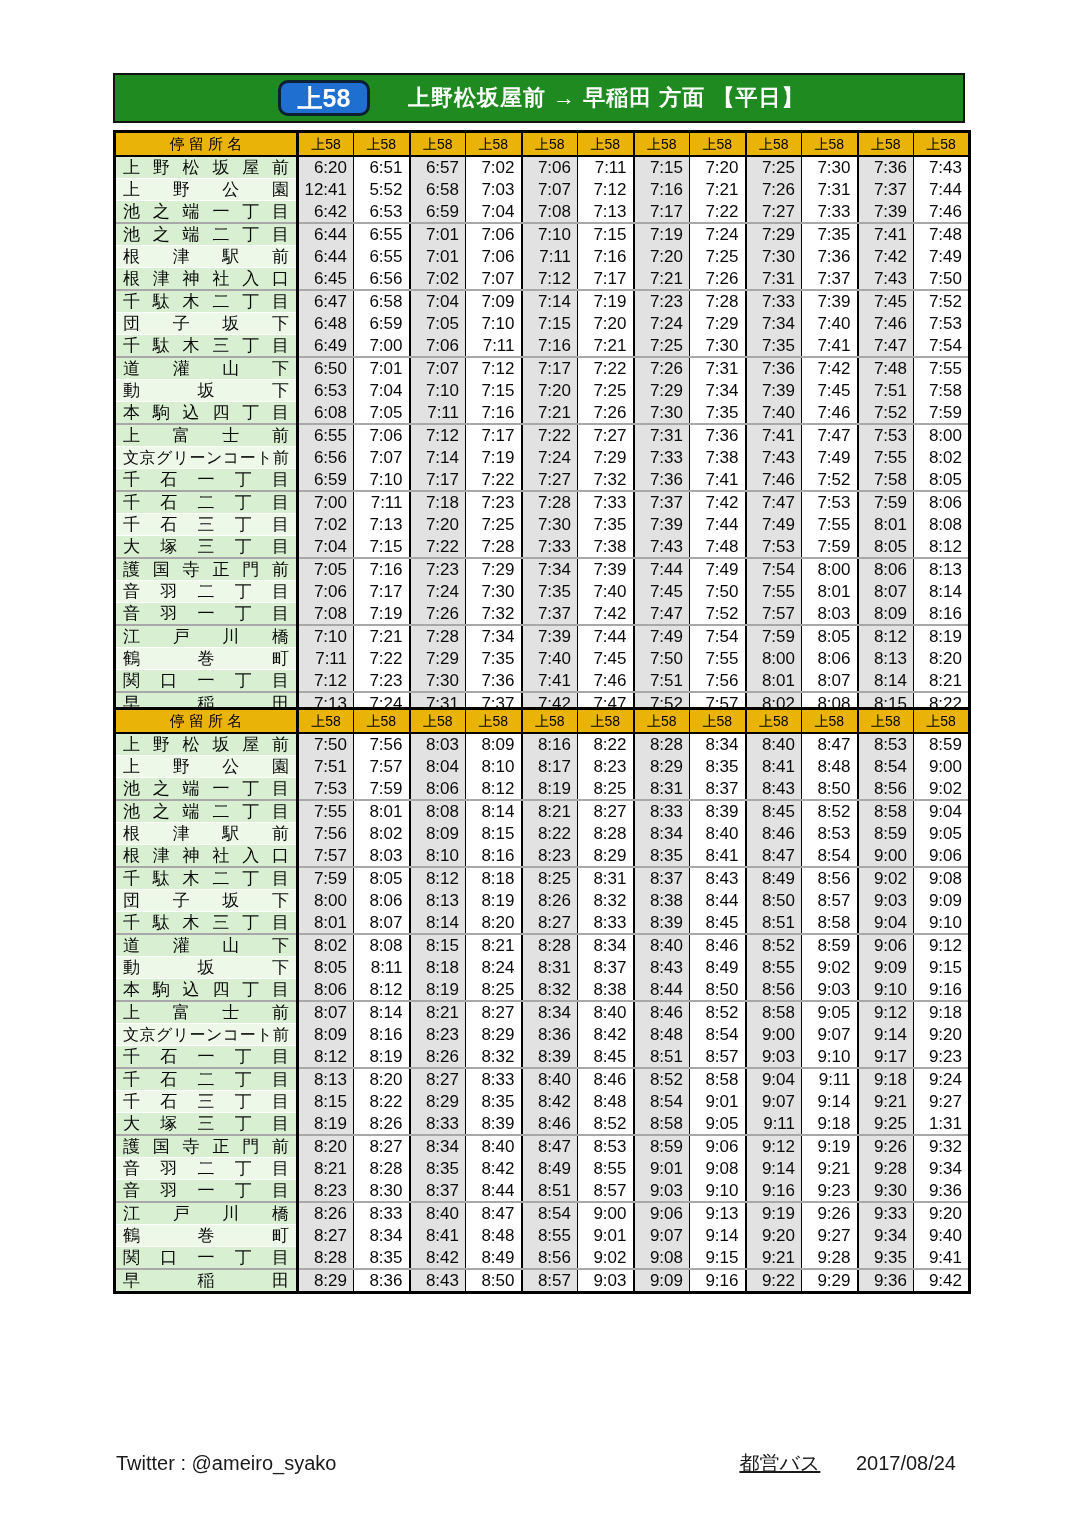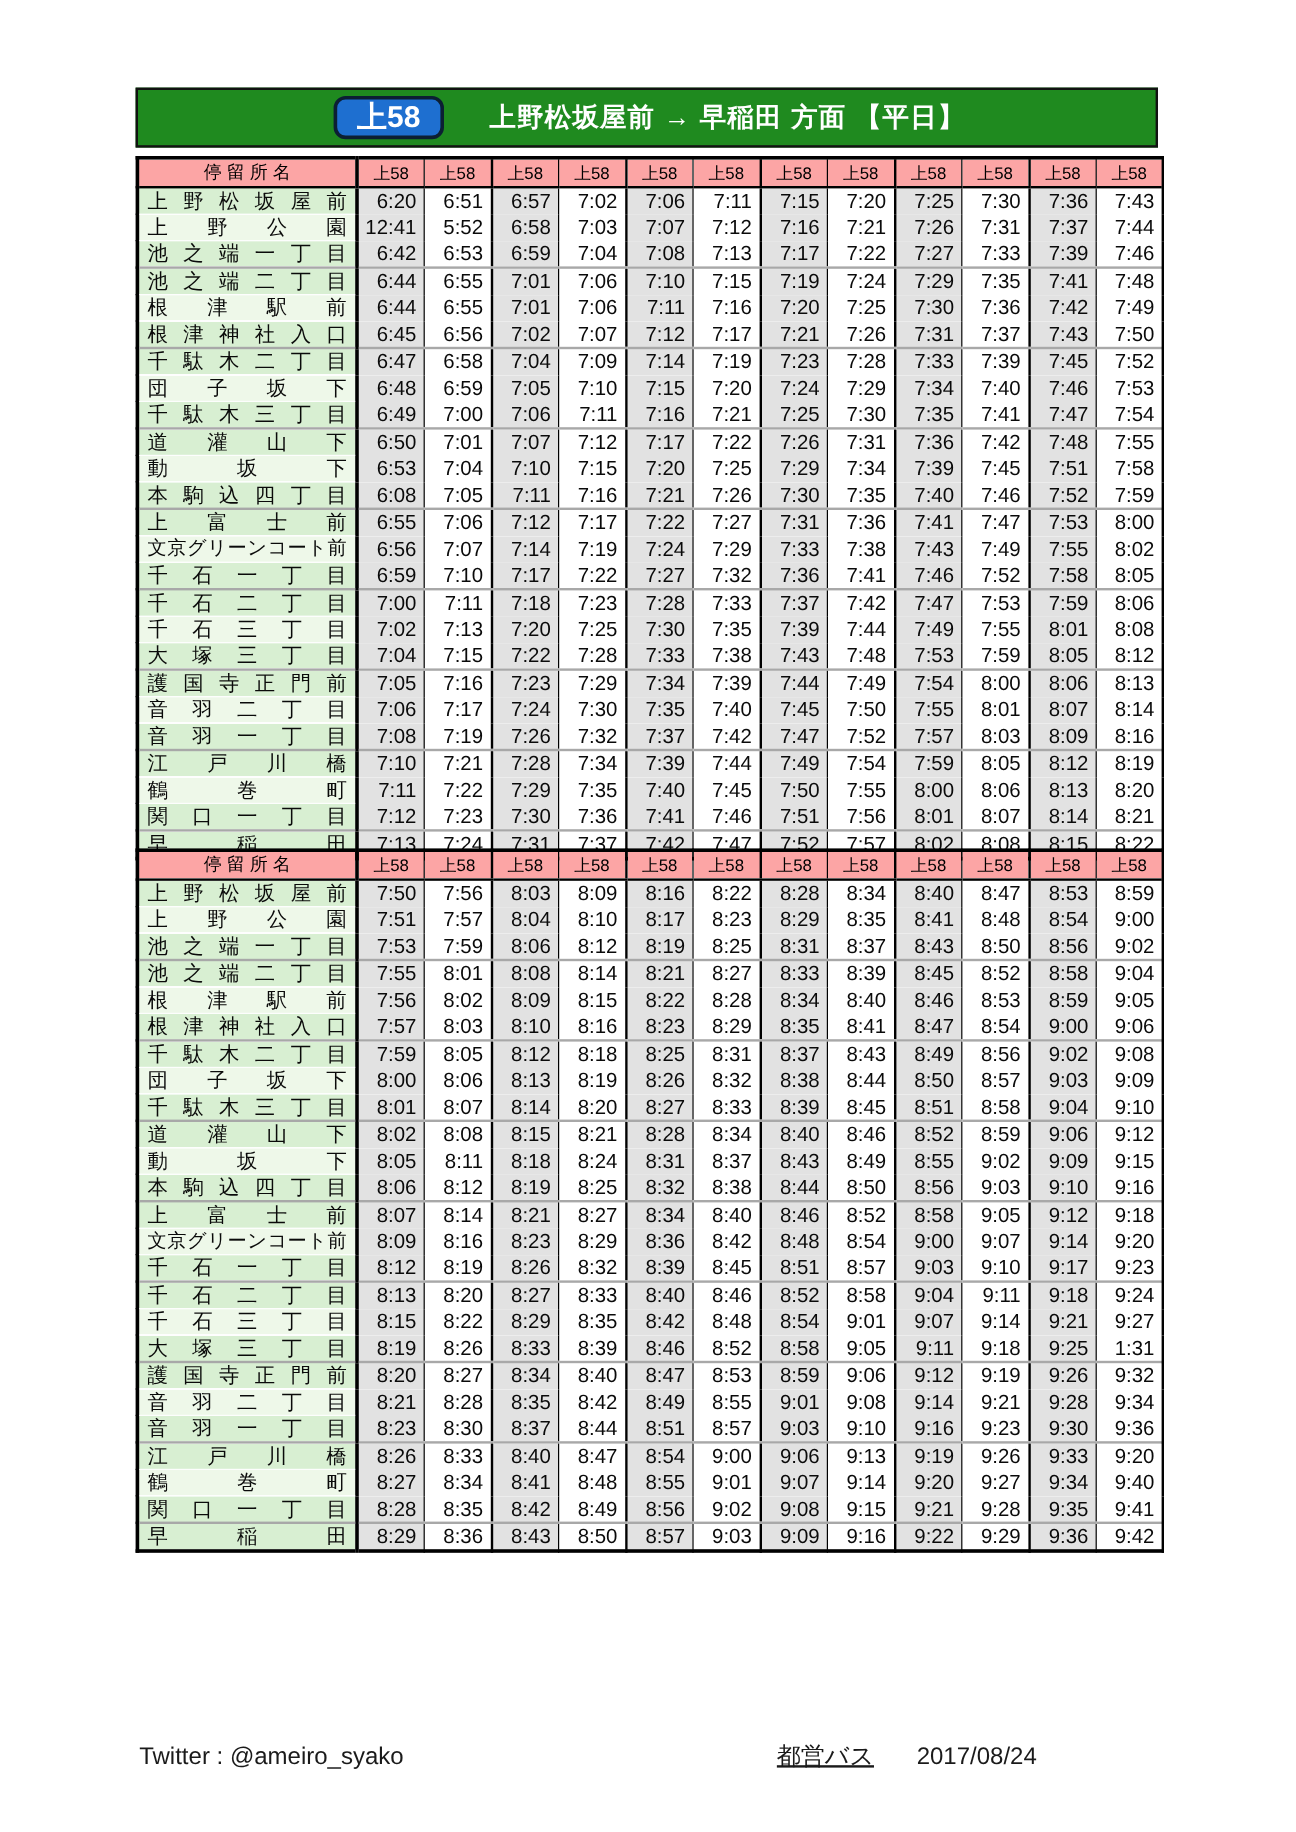--- a/index.html
+++ b/index.html
@@ -5,21 +5,21 @@
   :root{
     --green:#1f8a1f; --blue:#1e6fd0; --gray:#e2e2e2;
     --gdark:#d8efd2; --glight:#eef8e9; --sep:#a8a8a8; --ink:#0a0a0a;
   }
   *{box-sizing:border-box;}
   html,body{margin:0;padding:0;}
   body{
     width:1080px;height:1527px;background:#ffffff;color:var(--ink);
     font-family:"Liberation Sans","DejaVu Sans",sans-serif;
   }
-  .page{position:relative;width:970px;height:1527px;overflow:hidden;}
+  .page{position:relative;width:1080px;height:1527px;overflow:hidden;}
 
   
   .header-bar{
     position:absolute;left:113px;top:73px;width:852px;height:50px;
     background:var(--green);border:2px solid #121212;
     display:flex;align-items:center;
   }
   .badge{
     margin-left:163px;min-width:92px;height:36px;padding:0 8px;
     background:var(--blue);border:3px solid #0c1f33;border-radius:10px;
@@ -36,42 +36,42 @@
     position:absolute;left:113px;width:856px;
     border-collapse:collapse;table-layout:fixed;
     border:3px solid #000;
   }
   #table-0{top:130px;}
   #table-1{top:707px;}
   col.stop-col{width:183px;}
   col.time-col{width:56px;}
   th,td{padding:0;height:21px;line-height:21px;overflow:hidden;white-space:nowrap;}
   thead th{
-    height:22px;line-height:22px;background:#fca5a5;color:#000;
+    height:22px;line-height:22px;background:#eab308;color:#000;
     font-weight:normal;border-bottom:2px solid #000;
   }
   th.stop-h{font-size:15px;text-align:center;}
   th.route-h{font-size:14px;text-align:center;}
   td.stop{background:var(--gdark);font-size:17px;border-bottom:1px solid #fdfefd;}
   td.stop.light{background:var(--glight);}
   td.stop.tight{font-size:16px;}
   td.stop .j{display:flex;justify-content:space-between;padding:0 7px;}
   td.time{
     background:#fff;text-align:right;padding-right:6px;font-size:17px;
     border-left:1px solid #000;
   }
   td.time.gray{background:var(--gray);}
   .first{border-left:3px solid #000 !important;}
   .pairstart{border-left:2px solid #000 !important;}
   th.route-h{border-left:1px solid #000;}
   tr.group-end td{border-bottom:2px solid var(--sep);}
 
   
   .footer{
-    position:absolute;left:116px;right:106px;top:1450px;
+    position:absolute;left:116px;right:124px;top:1450px;
     display:flex;justify-content:space-between;align-items:baseline;
     font-size:20px;color:#1a1a1a;
   }
   .footer-right span{margin-left:30px;}
   .footer-right span:first-child{margin-left:0;text-decoration:underline;}
 </style>
 </head>
 <body>
 
 <div class="page">

